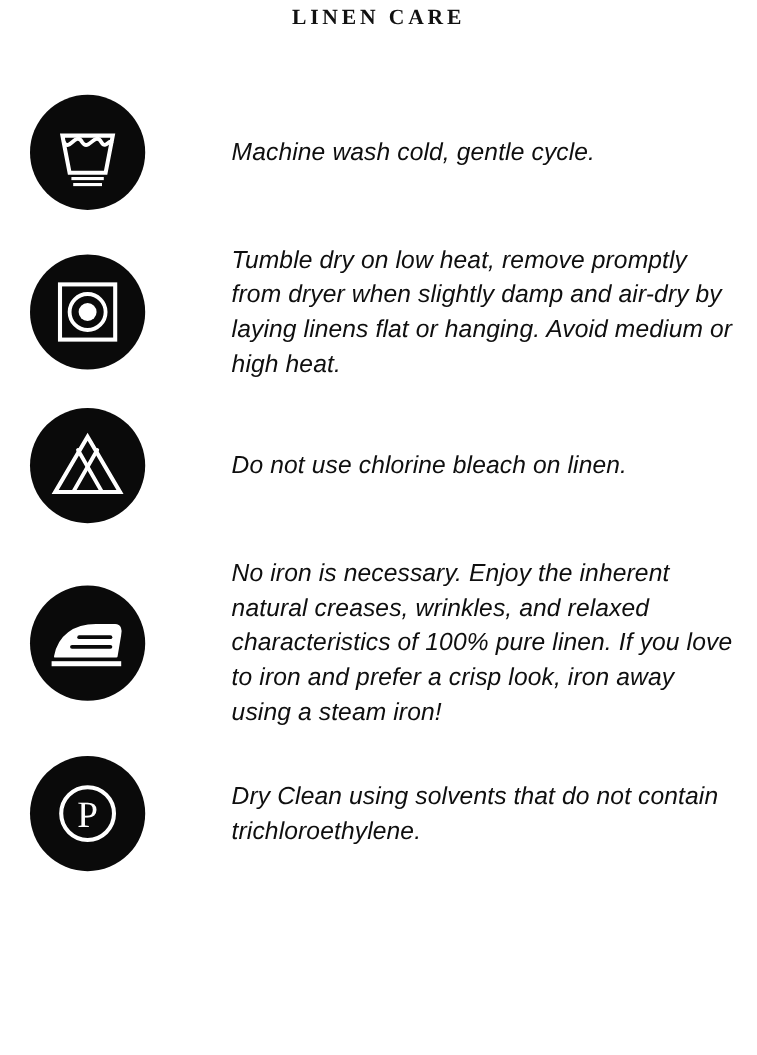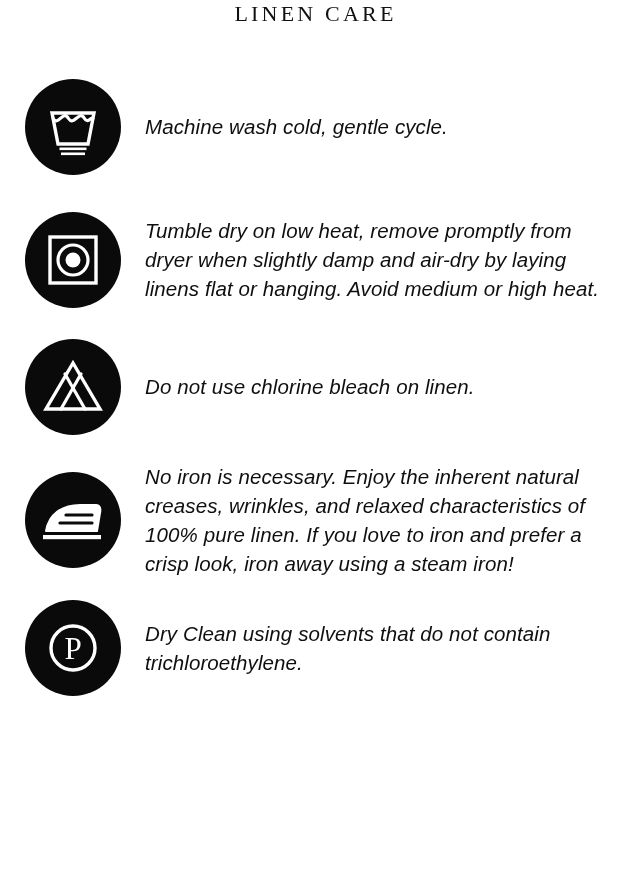--- a/index.html
+++ b/index.html
@@ -17,26 +17,26 @@
   }
   .page {
     width: 631px;
     height: 879px;
     position: relative;
     box-sizing: border-box;
   }
   .title {
     text-align: center;
     font-family: "Liberation Serif", serif;
-    font-size: 22px;
+    font-size: 18px;
     letter-spacing: 3.2px;
     color: #111111;
     padding-top: 1px;
     line-height: 26px;
-    font-weight: 400;
+    font-weight: 700;
   }
   .care-list {
     margin-top: 42px;
   }
   .care-row {
     display: flex;
     align-items: center;
     margin-bottom: 22px;
     min-height: 115px;
   }
@@ -56,20 +56,21 @@
     display: flex;
     align-items: center;
     justify-content: center;
   }
   .icon-disc svg {
     display: block;
   }
   .text-cell {
     flex: 1 1 auto;
     padding-right: 18px;
+    margin-left: 48px;
   }
   .care-text {
     font-family: "Liberation Sans", sans-serif;
     font-style: italic;
     font-size: 20.5px;
     line-height: 29px;
     color: #0f0f0f;
     letter-spacing: 0.1px;
     margin: 0;
   }

